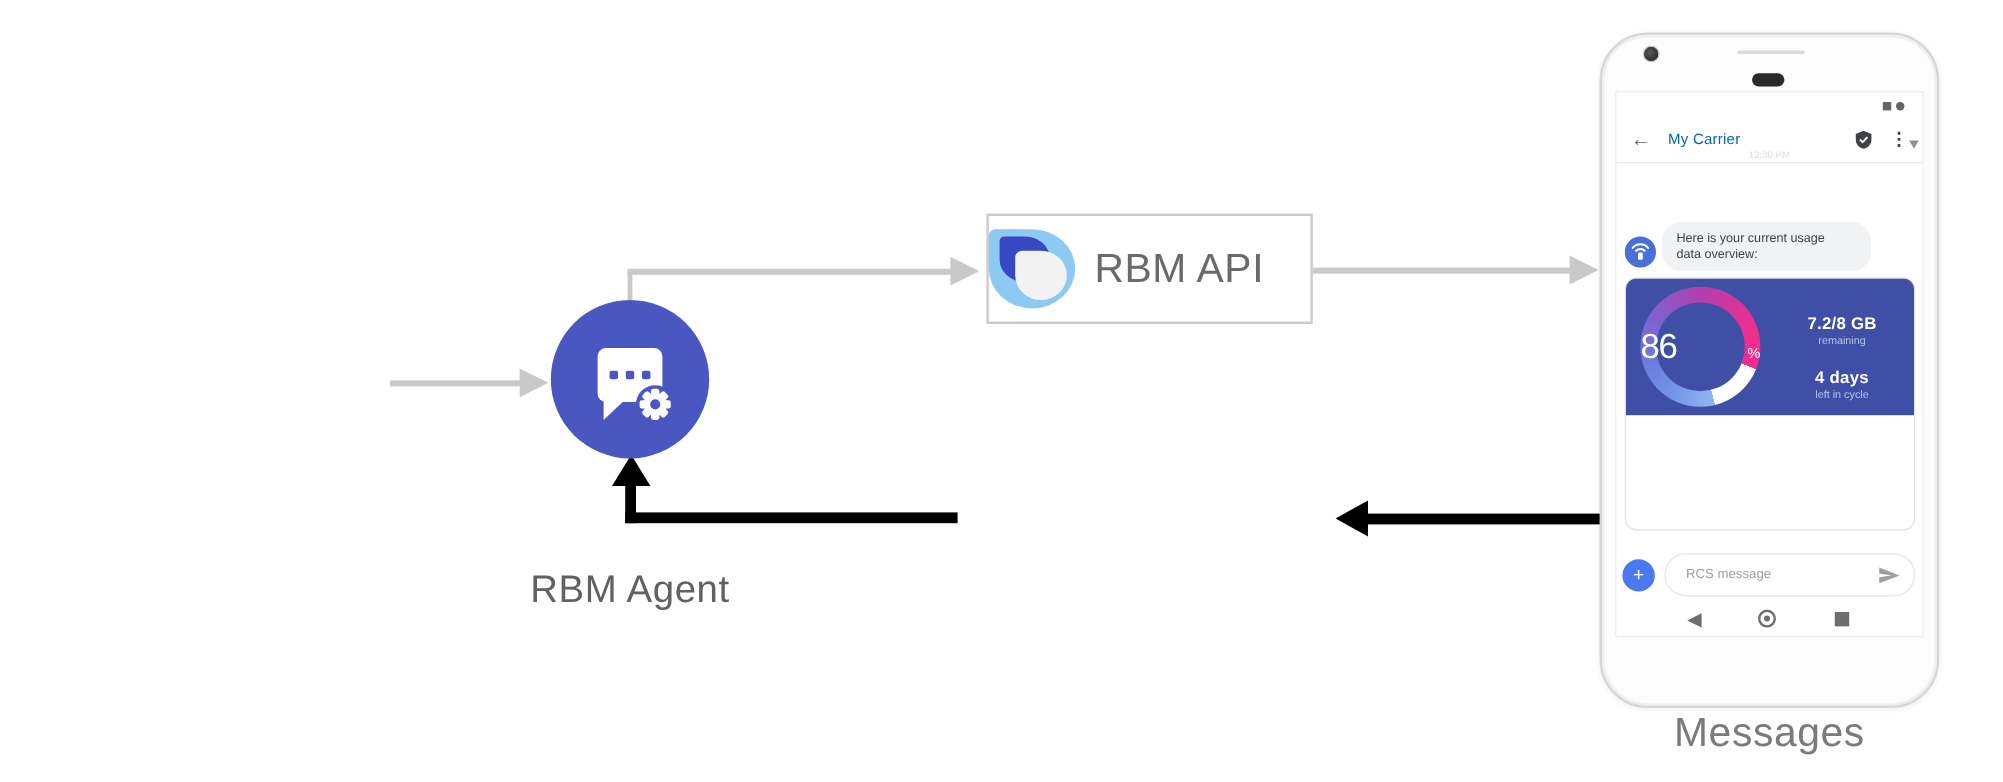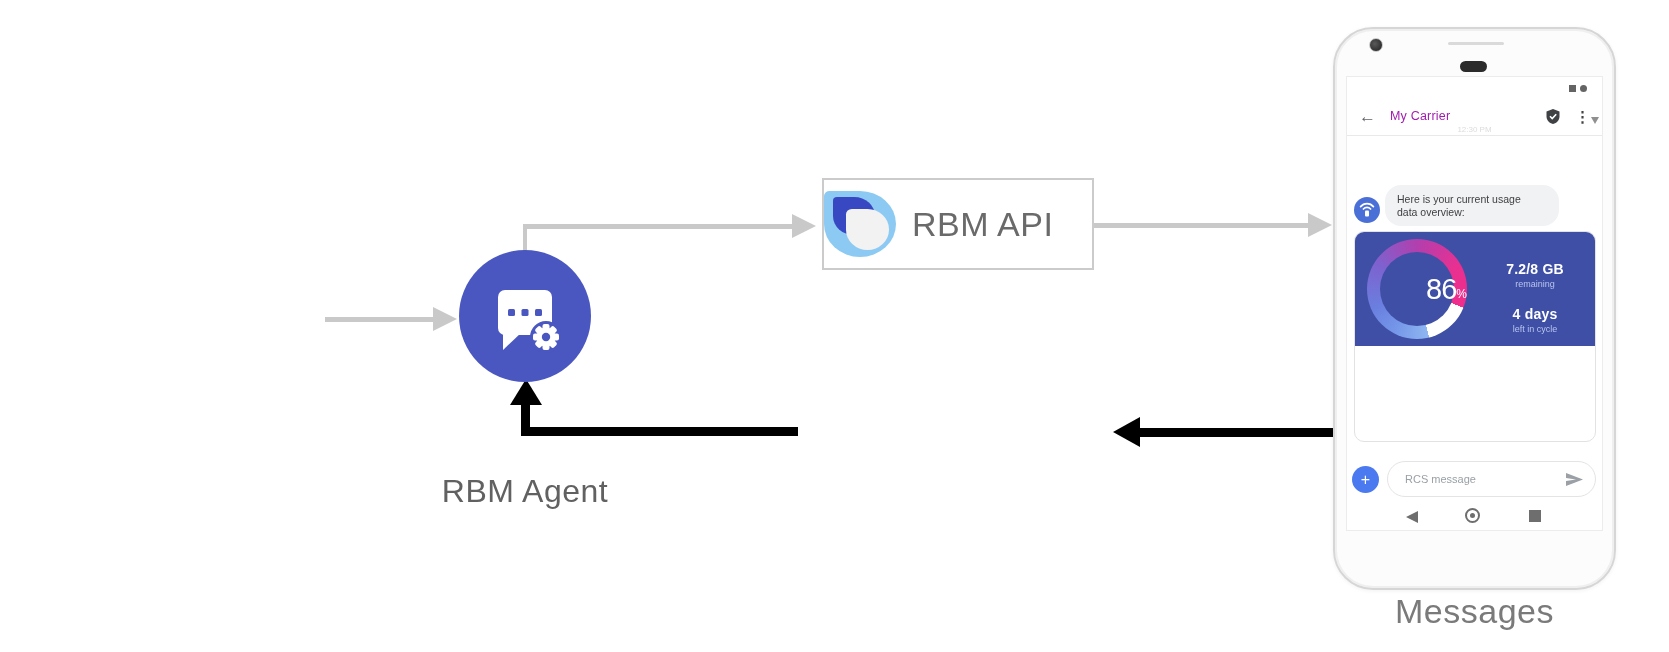--- a/index.html
+++ b/index.html
@@ -32,35 +32,35 @@
          box-shadow:inset 0 0 0 2px #efefef,0 1px 4px rgba(0,0,0,.06);}
   #camera{position:absolute;left:34px;top:9px;width:12px;height:12px;border-radius:50%;
           background:radial-gradient(circle at 40% 40%,#5a5a5a,#1d1d1d);border:1px solid #c9c9c9;}
   #slot{position:absolute;left:113px;top:13px;width:56px;height:3px;background:#dadada;border-radius:2px;}
   #speaker{position:absolute;left:125px;top:32px;width:27px;height:11px;background:#2b2b2b;border-radius:6px;}
   #screen{position:absolute;left:11px;top:47px;width:255px;height:453px;background:#fff;border:1px solid #ececec;box-sizing:content-box;overflow:hidden;}
   
   .statusicon{position:absolute;top:8px;background:#646464;}
   #appbar{position:absolute;left:0;top:20px;width:100%;height:38px;display:flex;align-items:center;}
   #appbar .back{font-size:17px;color:#5f6368;margin-left:12px;line-height:1;}
-  #appbar .title{font-size:12.5px;color:#a21caf;margin-left:14px;letter-spacing:.2px;}
+  #appbar .title{font-size:12.5px;color:#0369a1;margin-left:14px;letter-spacing:.2px;}
   #appbar .spacer{flex:1;}
   #appbar .menu{font-size:15px;color:#424242;margin:0 12px 0 14px;font-weight:bold;line-height:1;}
   #divider{position:absolute;left:0;top:58px;width:100%;height:1px;background:#e9e9e9;}
   #timestamp{position:absolute;left:0;top:48px;width:100%;text-align:center;font-size:8px;color:#dcdcdc;}
   #avatar{position:absolute;left:7px;top:120px;width:26px;height:26px;border-radius:50%;background:#4a6fd6;display:flex;align-items:center;justify-content:center;}
   #bubble{position:absolute;left:38px;top:108px;width:174px;height:41px;border-radius:16px;background:#f1f2f4;
           box-sizing:border-box;padding:8px 12px;font-size:10.5px;line-height:13px;color:#3f4043;}
   #card{position:absolute;left:7px;top:154px;width:242px;height:211px;border-radius:10px;background:#fff;
         border:1px solid #e2e2e2;box-sizing:border-box;overflow:hidden;}
   #card-blue{position:relative;width:100%;height:114px;background:#3e4fa5;}
   #gauge{position:absolute;left:12px;top:7px;width:100px;height:100px;border-radius:50%;
          background:conic-gradient(#b23fae 0deg,#e93090 62deg,#ef2d8c 112deg,#ffffff 112deg,#ffffff 166deg,#8fb6f1 166deg,#7394e8 212deg,#6a7fdf 246deg,#7d62cf 302deg,#b23fae 360deg);}
   #gauge .hole{position:absolute;inset:13px;border-radius:50%;background:#3e4fa5;}
-  #gauge .pct{position:absolute;inset:0;display:flex;align-items:center;justify-content:flex-end;color:#fff;}
+  #gauge .pct{position:absolute;inset:0;display:flex;align-items:center;justify-content:space-between;color:#fff;}
   #gauge .pct .big{font-size:29px;font-weight:300;letter-spacing:-1px;}
   #gauge .pct .small{font-size:12px;margin-top:10px;}
   #card-stats{position:absolute;left:128px;right:8px;top:0;height:114px;text-align:center;color:#fff;}
   .stat-val{font-size:14px;font-weight:bold;letter-spacing:.2px;}
   .stat-sub{font-size:9px;color:#b9c4ef;margin-top:2px;}
   #card-white{padding:13px 11px 0 11px;}
   #card-title{font-size:10.5px;font-weight:bold;color:#3c4043;letter-spacing:-.2px;}
   .card-body{font-size:9.5px;color:#5f6368;letter-spacing:-.1px;line-height:13px;margin-top:4px;}
   #card-action{display:flex;align-items:center;justify-content:center;margin-top:12px;cursor:pointer;}
   #card-action .txt{font-size:10.5px;font-weight:bold;color:#2b6ef0;margin-left:6px;}

